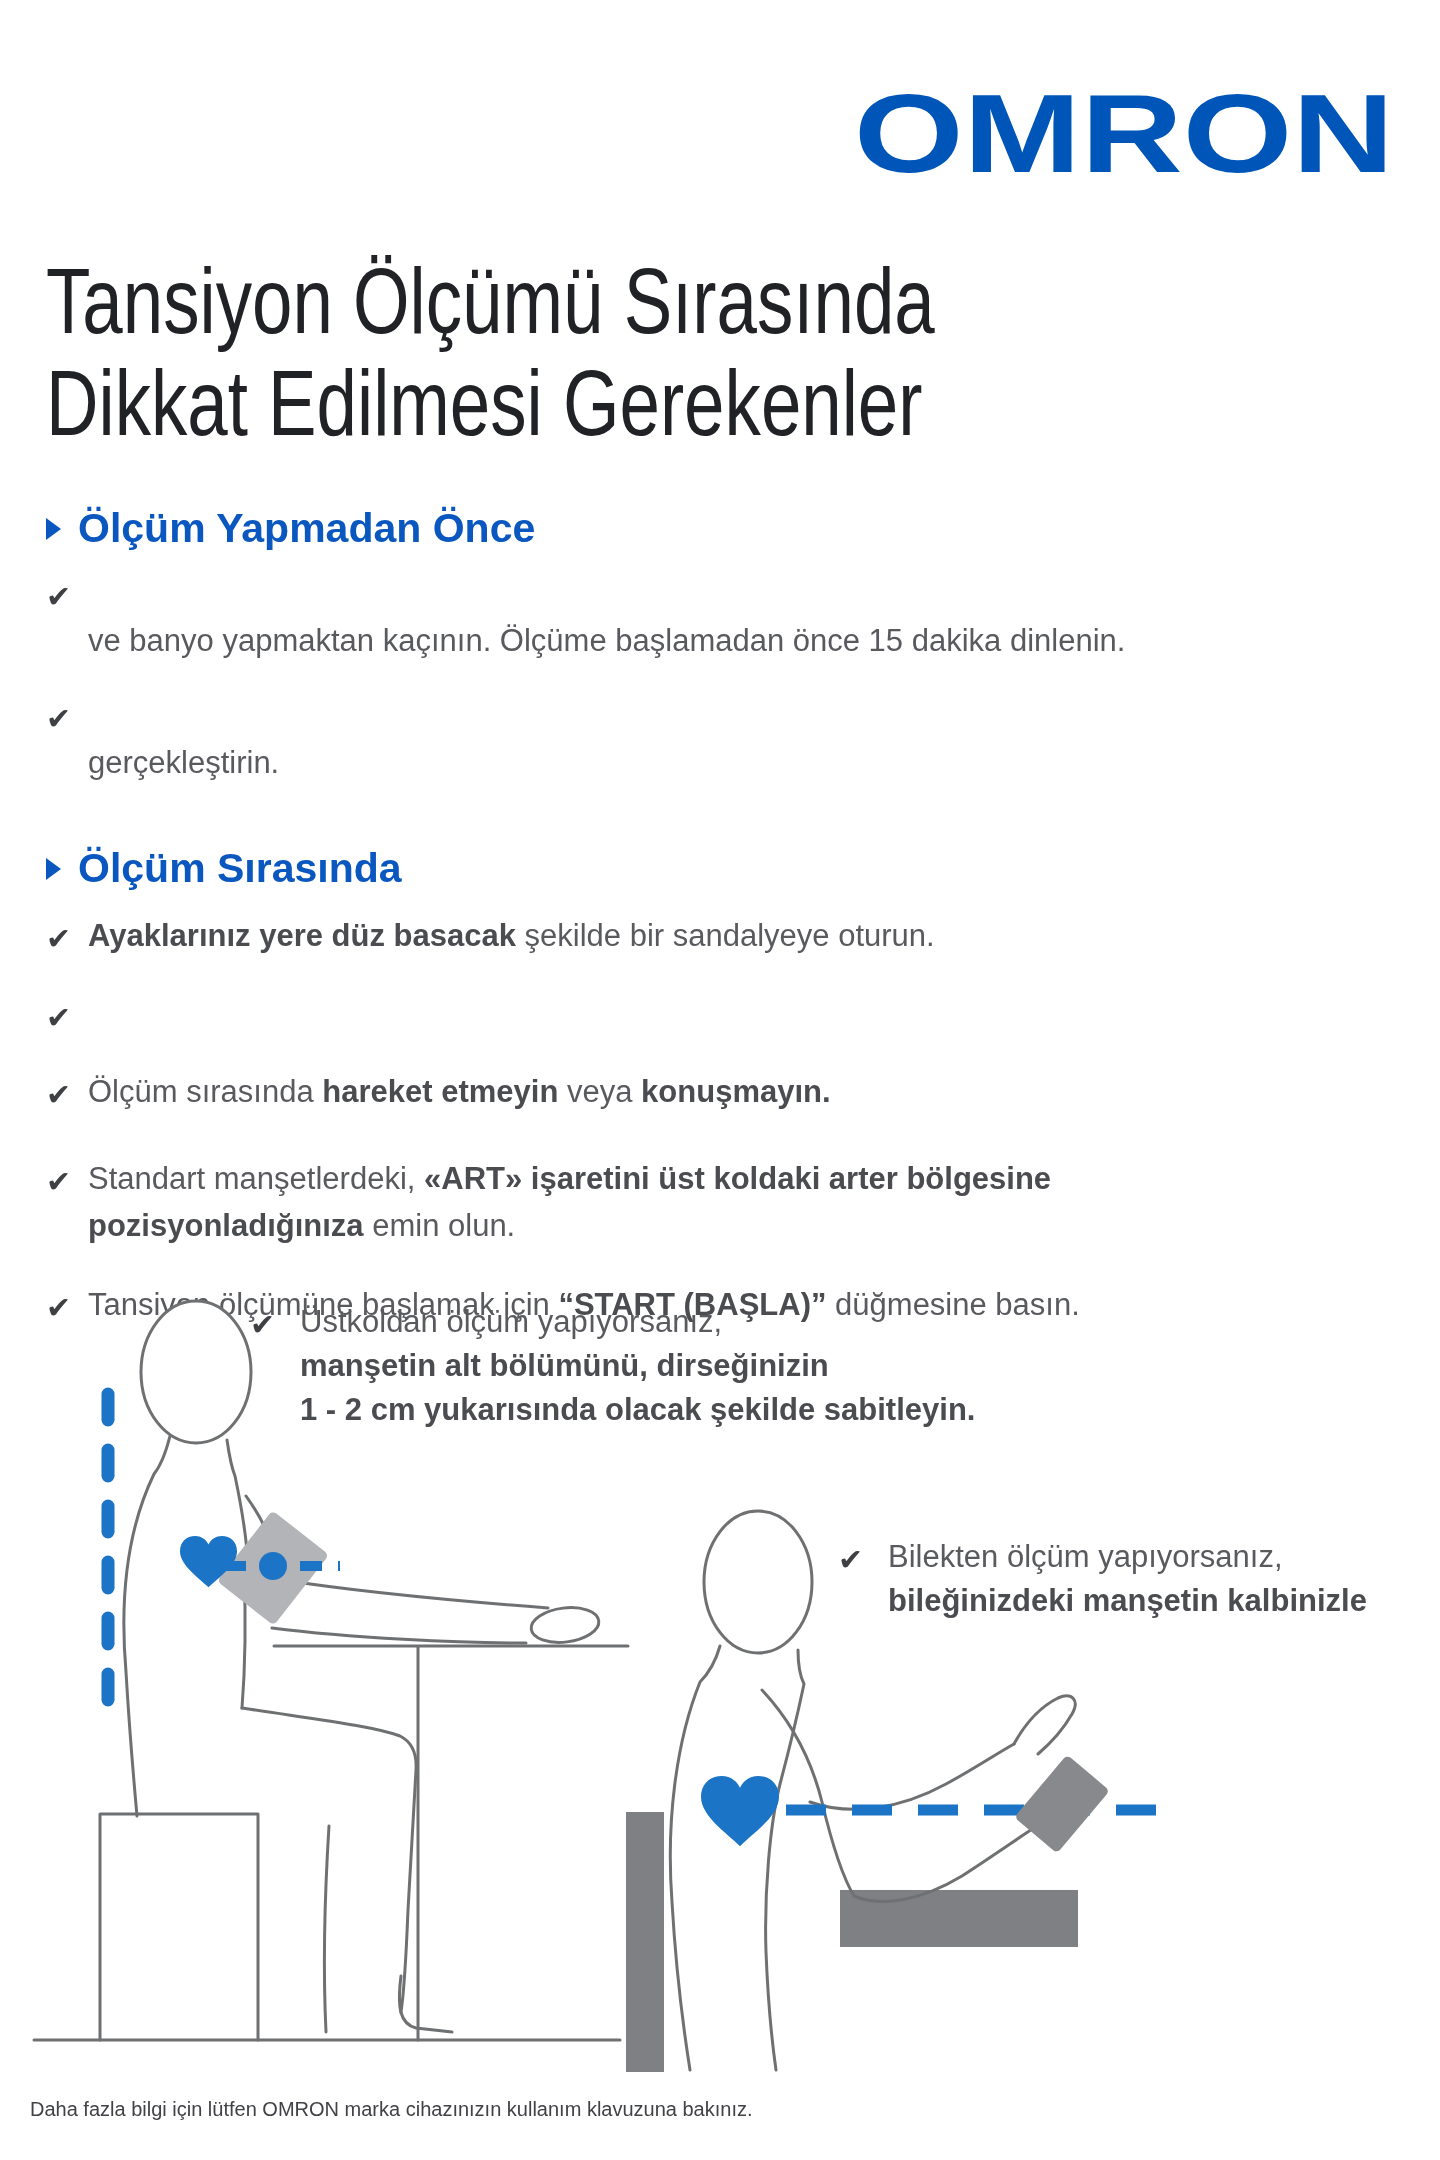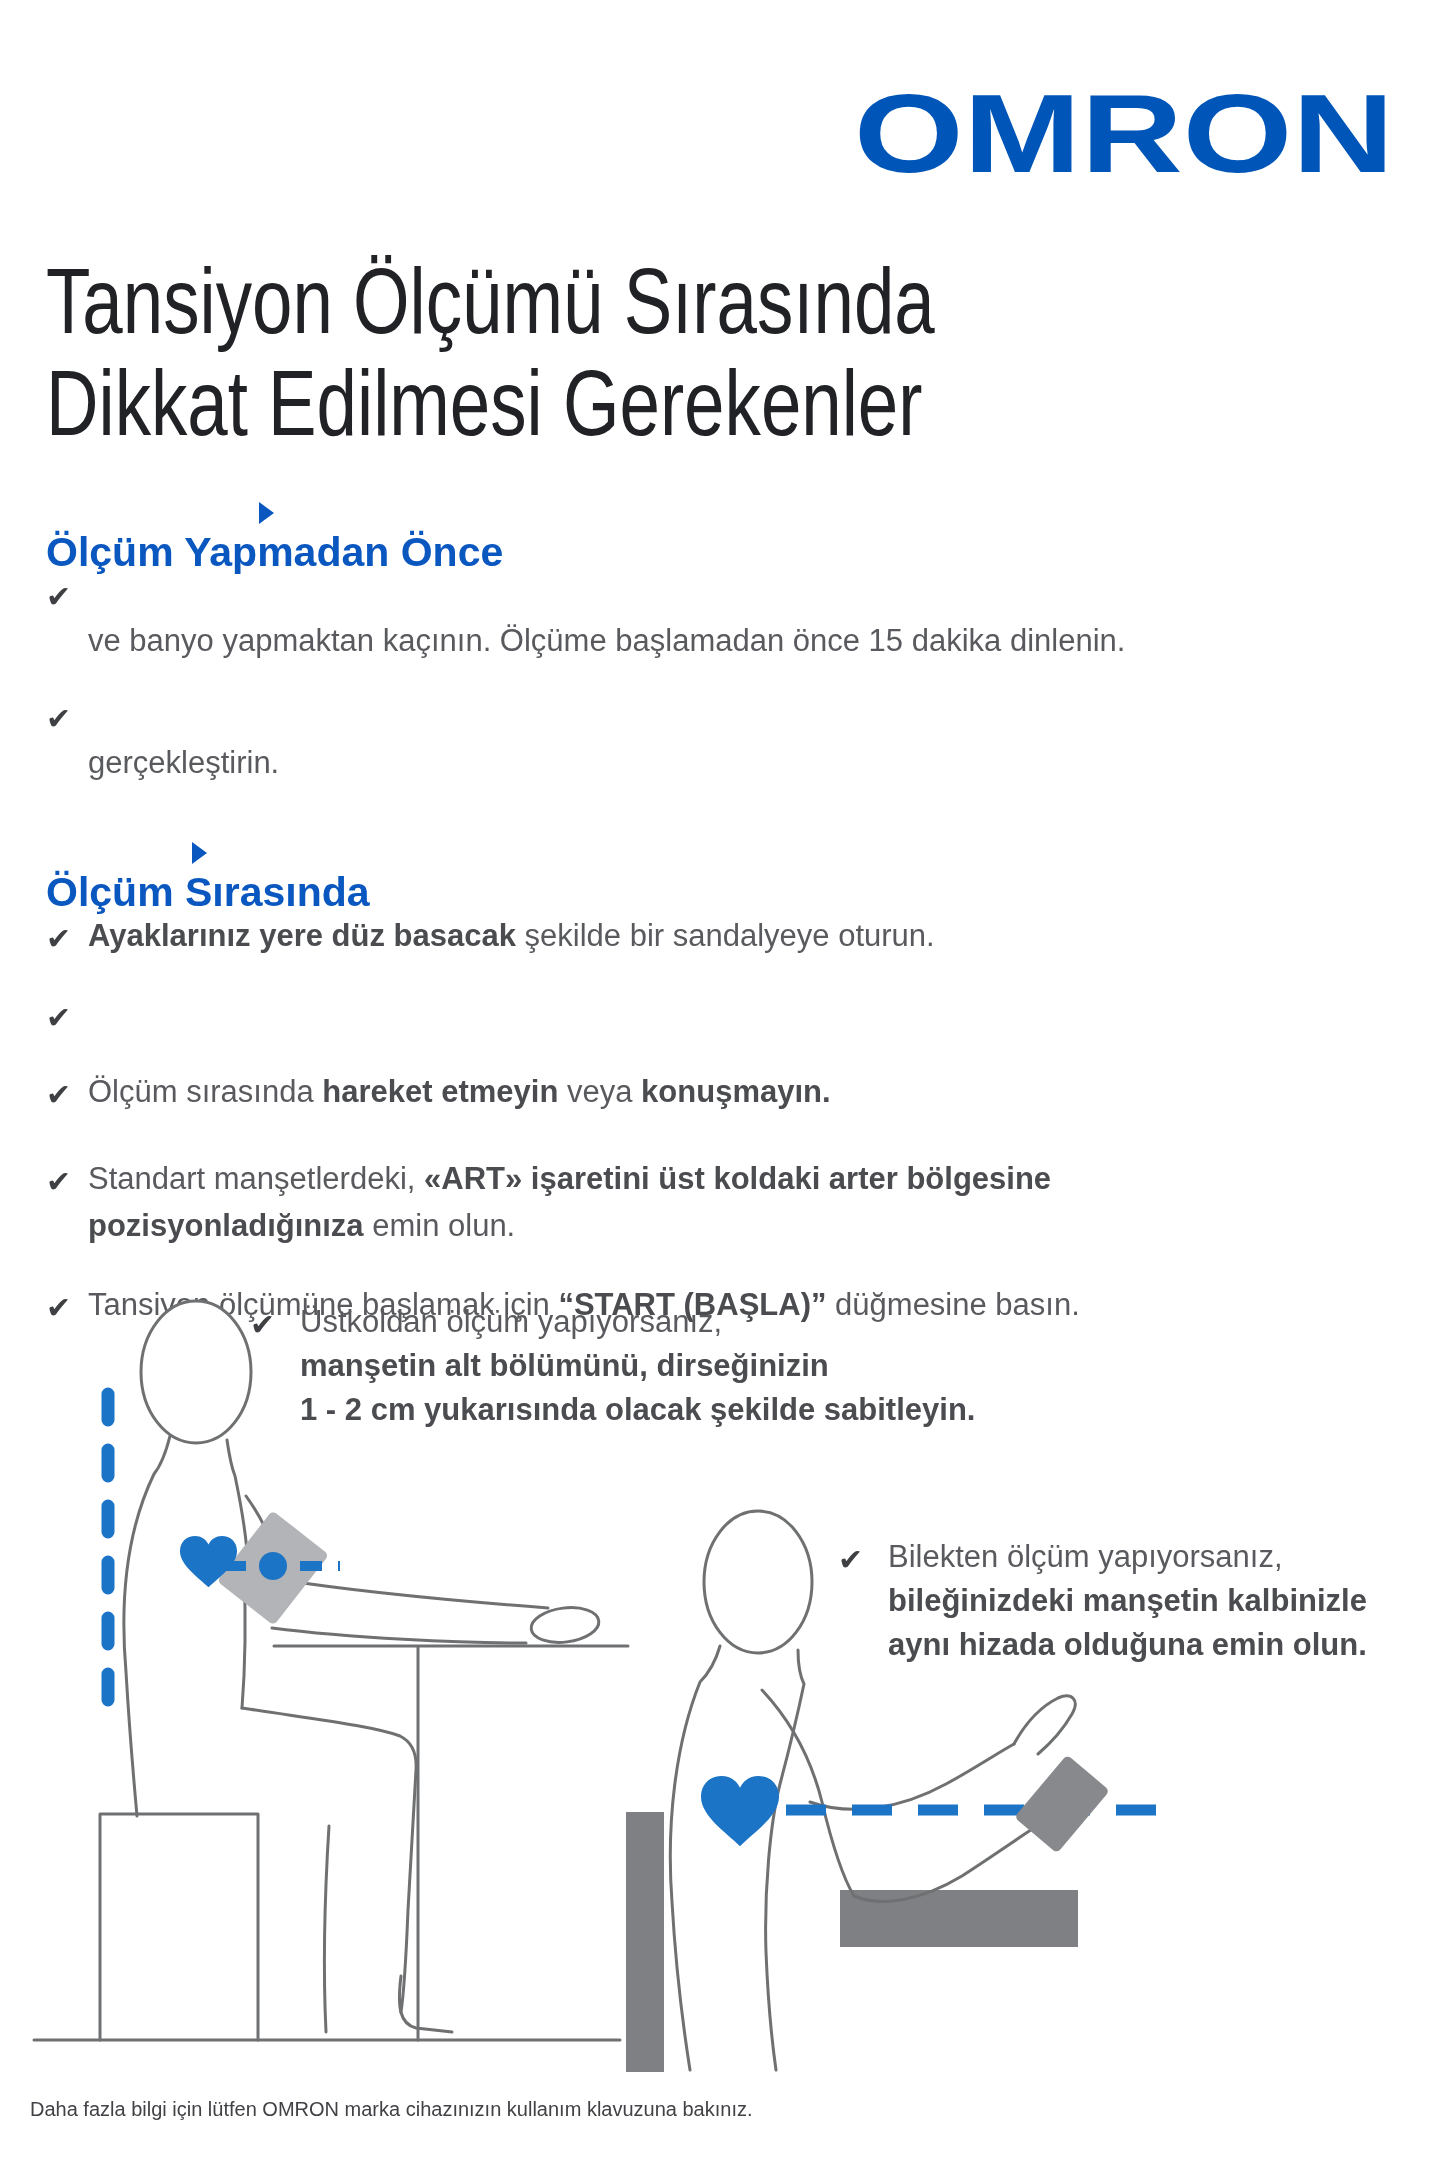--- a/index.html
+++ b/index.html
@@ -8,21 +8,21 @@
   .abs{position:absolute;}
   
   .logo-text{font-family:"Liberation Sans",sans-serif;font-weight:bold;font-size:112px;
              fill:var(--brand-blue);}
   
   .title{left:46px;top:250px;font-size:92px;line-height:102px;font-weight:400;
          color:var(--title-ink);transform:scaleX(0.79);transform-origin:0 0;white-space:nowrap;}
   .title span{display:block;}
   
   .h2{display:flex;align-items:center;font-size:41px;font-weight:bold;
-      color:var(--heading-blue);line-height:56px;white-space:nowrap;flex-direction:column;}
+      color:var(--heading-blue);line-height:56px;white-space:nowrap;}
   .h2 .tri{width:0;height:0;border-top:11px solid transparent;border-bottom:11px solid transparent;
            border-left:15px solid var(--heading-blue);margin-right:17px;margin-top:2px;}
   
   .bullet{left:46px;padding-left:42px;font-size:31px;line-height:47px;
           color:var(--body-gray);white-space:nowrap;}
   .check{position:absolute;left:0;top:3px;font-size:30px;color:var(--check-gray);
          font-family:"DejaVu Sans",sans-serif;}
   .b{font-weight:bold;color:var(--bold-gray);}
   
   .figcap{padding-left:50px;font-size:31px;line-height:44px;color:var(--body-gray);white-space:nowrap;}
@@ -135,18 +135,18 @@
       <path d="M210 332 C252 347 302 338 346 314 C372 300 396 284 414 274"></path>
       <path d="M414 274 C426 252 442 236 458 228 C472 222 480 230 472 244 C464 258 452 272 438 284"></path>
     </g>
     <path class="dash" stroke-width="11" stroke-dasharray="40 26" d="M186 340 H560"></path>
     <rect class="cuffD" x="-28" y="-41" width="56" height="82" rx="5" transform="translate(462 334) rotate(40)"></rect>
     <path class="heart" transform="translate(101 306) scale(1.3)" d="M30 54C20 44 0 31 0 16C0 6 7 0 16 0C22 0 27 3 30 9C33 3 38 0 44 0C53 0 60 6 60 16C60 31 40 44 30 54Z"></path>
   </svg>
 
   <div class="abs figcap" style="left:838px;top:1535px">
     <span class="check">✔</span>
-    <span><span>Bilekten ölçüm yapıyorsanız,</span><br><span class="b">bileğinizdeki manşetin kalbinizle</span><br><span class="b">aynı hizada olduğuna emin olun.</span></span>
+    <span><span>Bilekten ölçüm yapıyorsanız,</span><br><span class="b">bileğinizdeki manşetin kalbinizle</span><br></span>
   </div>
 
   <div class="abs footer">Daha fazla bilgi için lütfen OMRON marka cihazınızın kullanım klavuzuna bakınız.</div>
 
 </div>
 
 </body></html>

